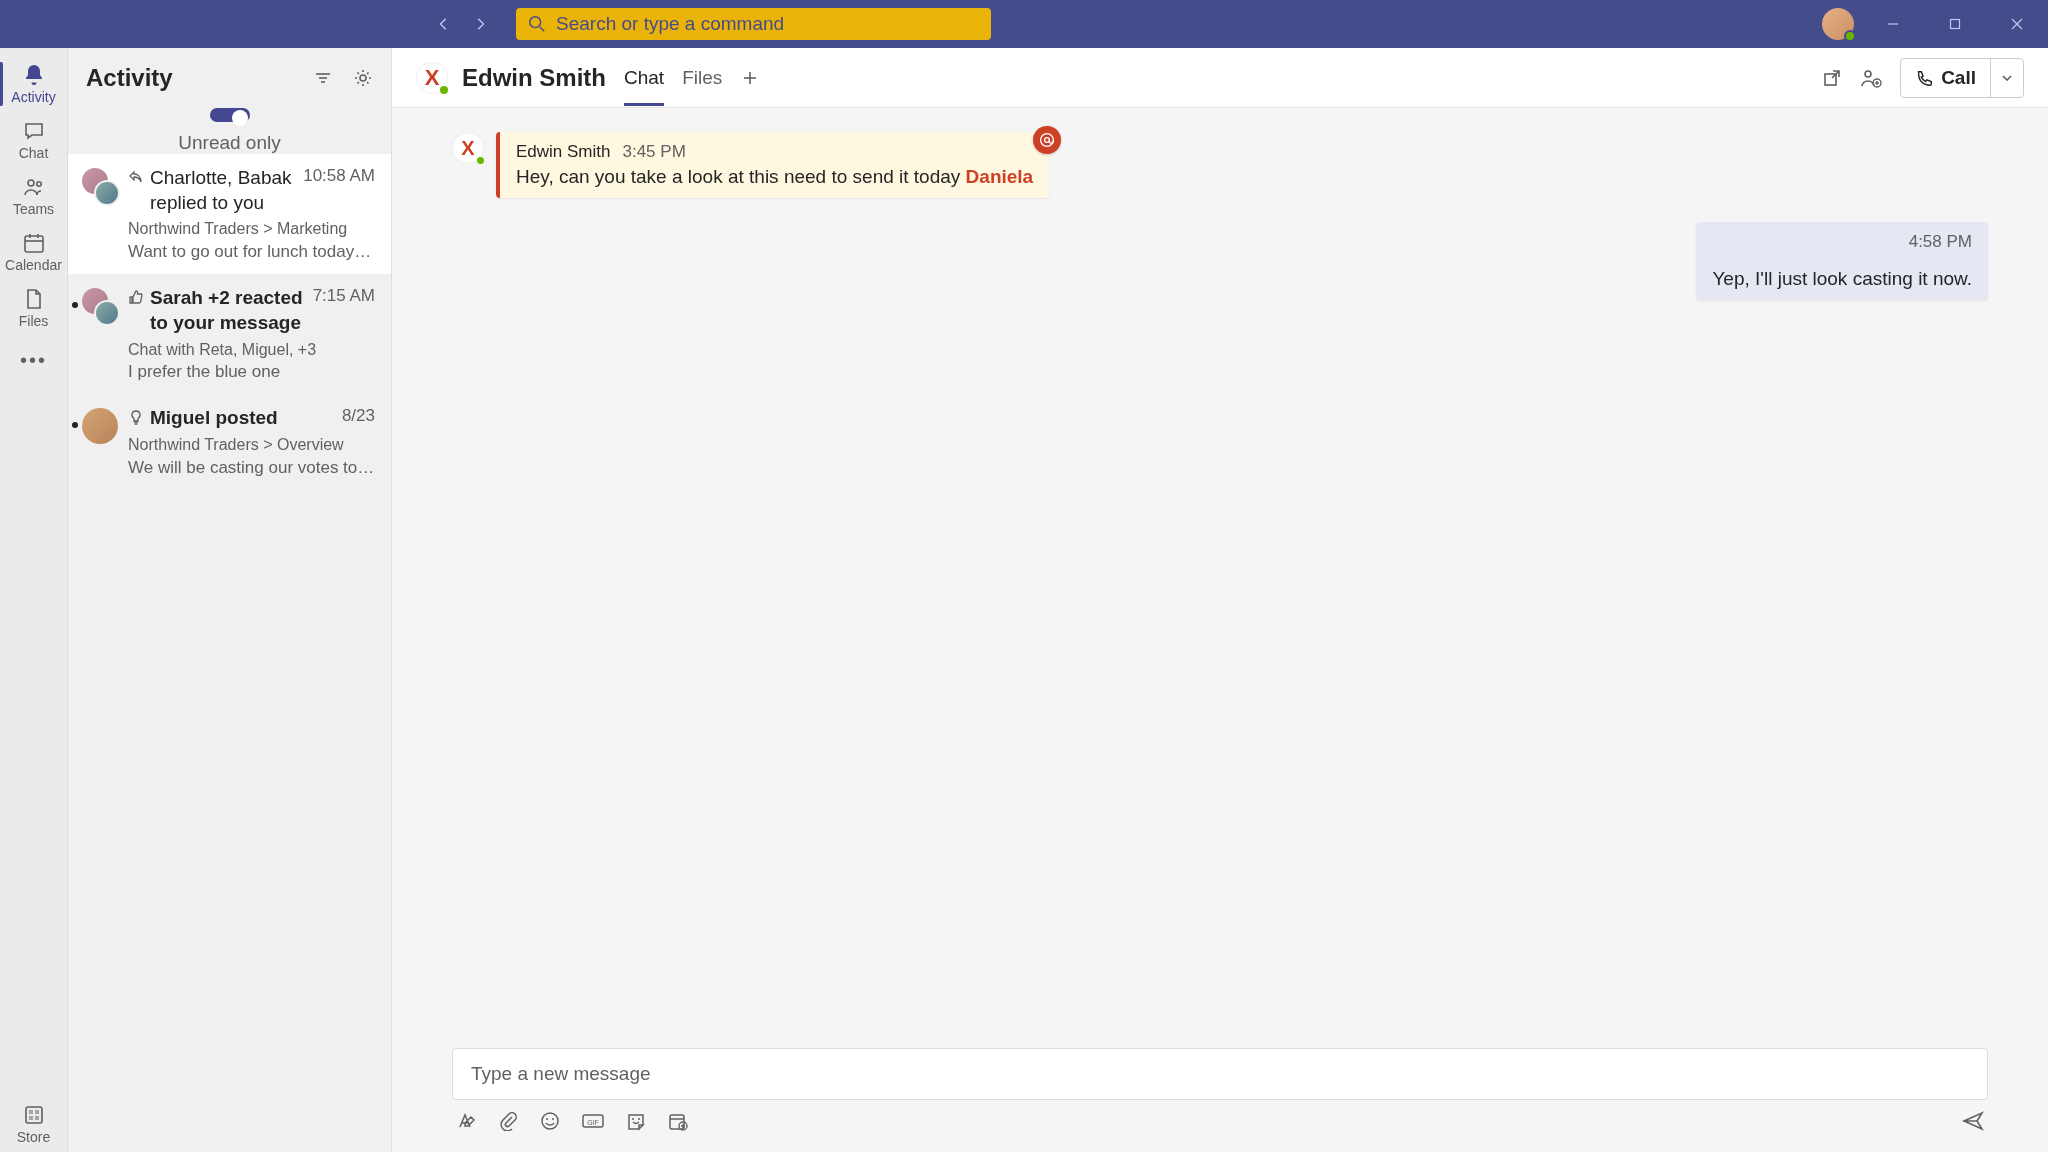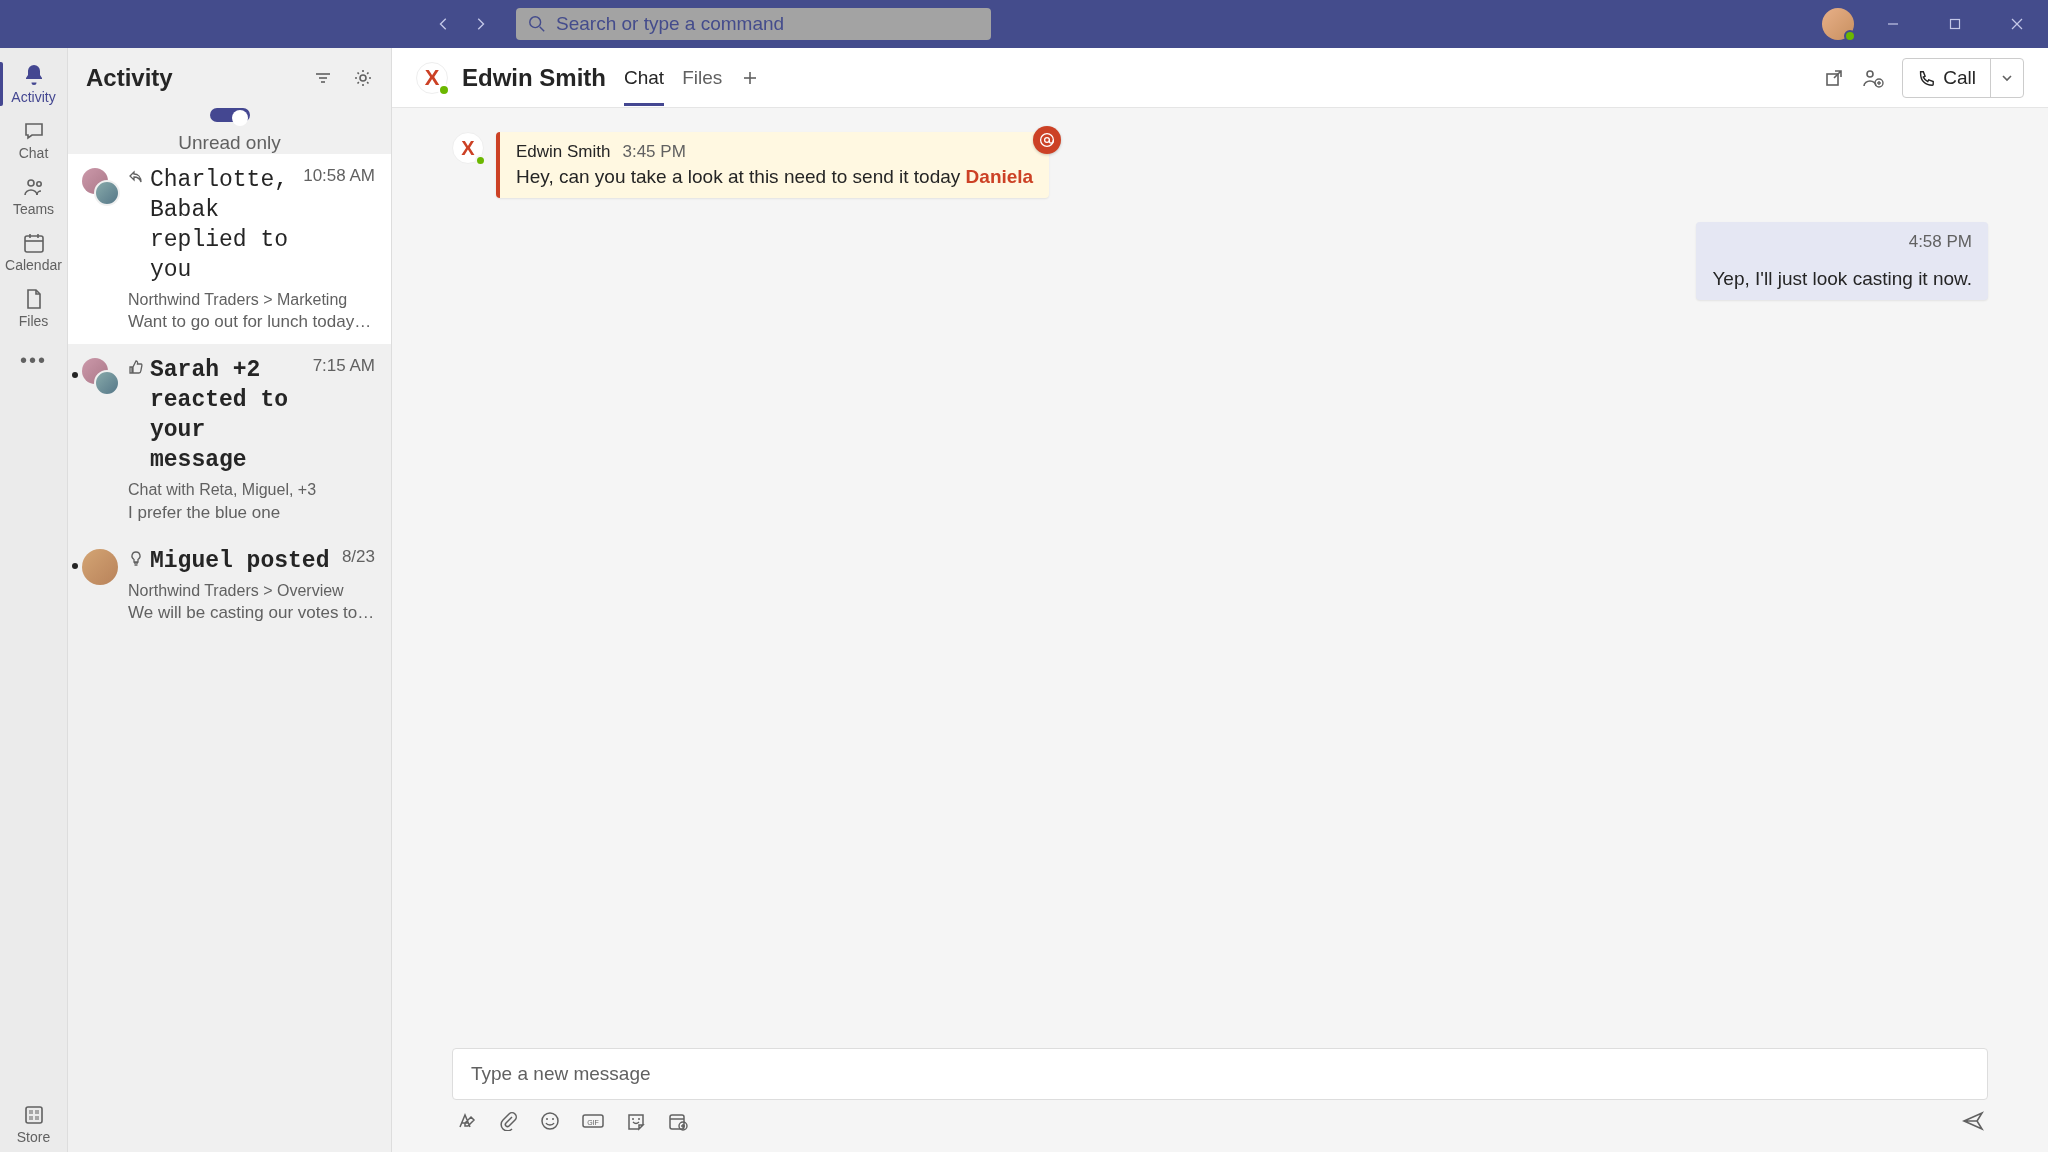--- a/index.html
+++ b/index.html
@@ -2,21 +2,21 @@
 <html><head>
 <meta charset="utf-8">
 <style>
 * { box-sizing: border-box; margin: 0; padding: 0; }
 body { font-family: 'Segoe UI', Tahoma, sans-serif; width: 2048px; height: 1152px; overflow: hidden; background: #f0f0f0; }
 
 
 .title-bar { height: 48px; background: #444c8c; display: flex; align-items: center; padding: 0 8px; }
 .title-nav { display: flex; gap: 4px; margin-left: 420px; }
 .title-nav-btn { width: 32px; height: 32px; display: flex; align-items: center; justify-content: center; color: #c3c7e7; cursor: pointer; border-radius: 4px; }
-.search-box { flex: 0 0 475px; margin-left: 20px; height: 32px; background: #a3a3a3; border-radius: 4px; display: flex; align-items: center; padding: 0 12px; color: #444c8c; font-size: 19px; }
+.search-box { flex: 0 0 475px; margin-left: 20px; height: 32px; background: #eab308; border-radius: 4px; display: flex; align-items: center; padding: 0 12px; color: #444c8c; font-size: 19px; }
 .search-box svg { margin-right: 10px; }
 .title-spacer { flex: 1; }
 .title-right { display: flex; align-items: center; gap: 16px; }
 .user-avatar-top { width: 32px; height: 32px; border-radius: 50%; background: linear-gradient(135deg, #e8b088, #c89060); position: relative; }
 .presence-dot-top { position: absolute; bottom: -2px; right: -2px; width: 12px; height: 12px; background: #6bb700; border: 2px solid #444c8c; border-radius: 50%; }
 .win-btn { width: 46px; height: 32px; display: flex; align-items: center; justify-content: center; color: #c3c7e7; cursor: pointer; }
 
 
 .main { display: flex; height: calc(100% - 48px); }
 
@@ -44,42 +44,42 @@
 .activity-item { padding: 12px 16px 12px 14px; display: flex; gap: 10px; cursor: pointer; position: relative; }
 .activity-item.selected { background: white; }
 .activity-dot { position: absolute; left: 4px; top: 28px; width: 6px; height: 6px; background: #252525; border-radius: 50%; }
 .activity-avatar { width: 36px; height: 36px; border-radius: 50%; background: linear-gradient(135deg,#9aa,#678); flex-shrink: 0; position: relative; margin-top: 2px; }
 .activity-avatar.multi { background: none; }
 .activity-avatar.multi .sub1 { position: absolute; left: 0; top: 0; width: 26px; height: 26px; border-radius: 50%; background: linear-gradient(135deg,#c9a,#a78); }
 .activity-avatar.multi .sub2 { position: absolute; right: -2px; bottom: -2px; width: 26px; height: 26px; border-radius: 50%; background: linear-gradient(135deg,#8aa,#578); border: 2px solid #f0f0f0; }
 .activity-content { flex: 1; min-width: 0; }
 .activity-row1 { display: flex; align-items: flex-start; gap: 6px; }
 .activity-type-icon { color: #616161; flex-shrink: 0; margin-top: 3px; }
-.activity-heading { flex: 1; font-size: 23px; color: #252525; line-height: 1.3; font-family: Liberation Mono, monospace; }
+.activity-heading { flex: 1; font-size: 19px; color: #252525; line-height: 1.3; }
 .activity-heading.bold { font-weight: 600; }
 .activity-time { font-size: 17px; color: #616161; flex-shrink: 0; }
 .activity-sub { font-size: 16px; color: #616161; margin-top: 4px; line-height: 1.3; }
 .activity-preview { font-size: 17px; color: #616161; margin-top: 2px; white-space: nowrap; overflow: hidden; text-overflow: ellipsis; }
 
 
 .chat-area { flex: 1; display: flex; flex-direction: column; background: #f5f5f5; }
 .chat-header { height: 60px; background: white; border-bottom: 1px solid #e5e5e5; display: flex; align-items: center; padding: 0 24px; gap: 14px; }
 .chat-avatar { width: 32px; height: 32px; border-radius: 50%; background: white; display: flex; align-items: center; justify-content: center; color: #cc4125; font-weight: 700; font-size: 22px; position: relative; border: 1px solid #eee; }
 .chat-avatar .presence { position: absolute; bottom: -3px; right: -3px; width: 12px; height: 12px; background: #6bb700; border: 2px solid white; border-radius: 50%; }
 .chat-name { font-size: 24px; font-weight: 700; color: #252525; }
 .chat-tabs { display: flex; gap: 18px; margin-left: 4px; }
 .chat-tab { font-size: 19px; color: #616161; padding: 16px 0; cursor: pointer; position: relative; }
 .chat-tab.active { color: #252525; }
 .chat-tab.active::after { content: ''; position: absolute; bottom: -1px; left: 0; right: 0; height: 3px; background: #444791; }
 .chat-add-tab { color: #616161; cursor: pointer; padding: 6px; font-size: 22px; }
 .chat-header-spacer { flex: 1; }
 .chat-header-icons { display: flex; gap: 18px; align-items: center; color: #616161; }
 .chat-header-icons > div { cursor: pointer; }
 .call-group { display: flex; border: 1px solid #ccc; border-radius: 4px; overflow: hidden; }
-.call-btn { display: flex; align-items: center; gap: 8px; padding: 8px 14px; cursor: pointer; font-size: 19px; color: #252525; font-weight: 400; }
+.call-btn { display: flex; align-items: center; gap: 8px; padding: 8px 14px; cursor: pointer; font-size: 19px; color: #252525; font-weight: 700; }
 .call-dropdown { padding: 8px 10px; border-left: 1px solid #ccc; cursor: pointer; display: flex; align-items: center; }
 
 .chat-messages { flex: 1; padding: 24px 60px; overflow-y: auto; display: flex; flex-direction: column; gap: 24px; }
 .msg-row { display: flex; gap: 12px; }
 .msg-row.mine { justify-content: flex-end; }
 .msg-avatar { width: 32px; height: 32px; border-radius: 50%; background: white; display: flex; align-items: center; justify-content: center; color: #cc4125; font-weight: 700; font-size: 20px; position: relative; border: 1px solid #eee; flex-shrink: 0; }
 .msg-avatar .presence { position: absolute; bottom: -3px; right: -3px; width: 11px; height: 11px; background: #6bb700; border: 2px solid #f5f5f5; border-radius: 50%; }
 .msg-bubble { background: #fff8e1; border-left: 4px solid #cc4125; border-radius: 4px; padding: 10px 16px; max-width: 560px; position: relative; box-shadow: 0 1px 2px rgba(0,0,0,0.08); }
 .msg-header { display: flex; gap: 12px; align-items: baseline; margin-bottom: 4px; }
 .msg-sender { font-size: 17px; color: #252525; font-weight: 400; }

